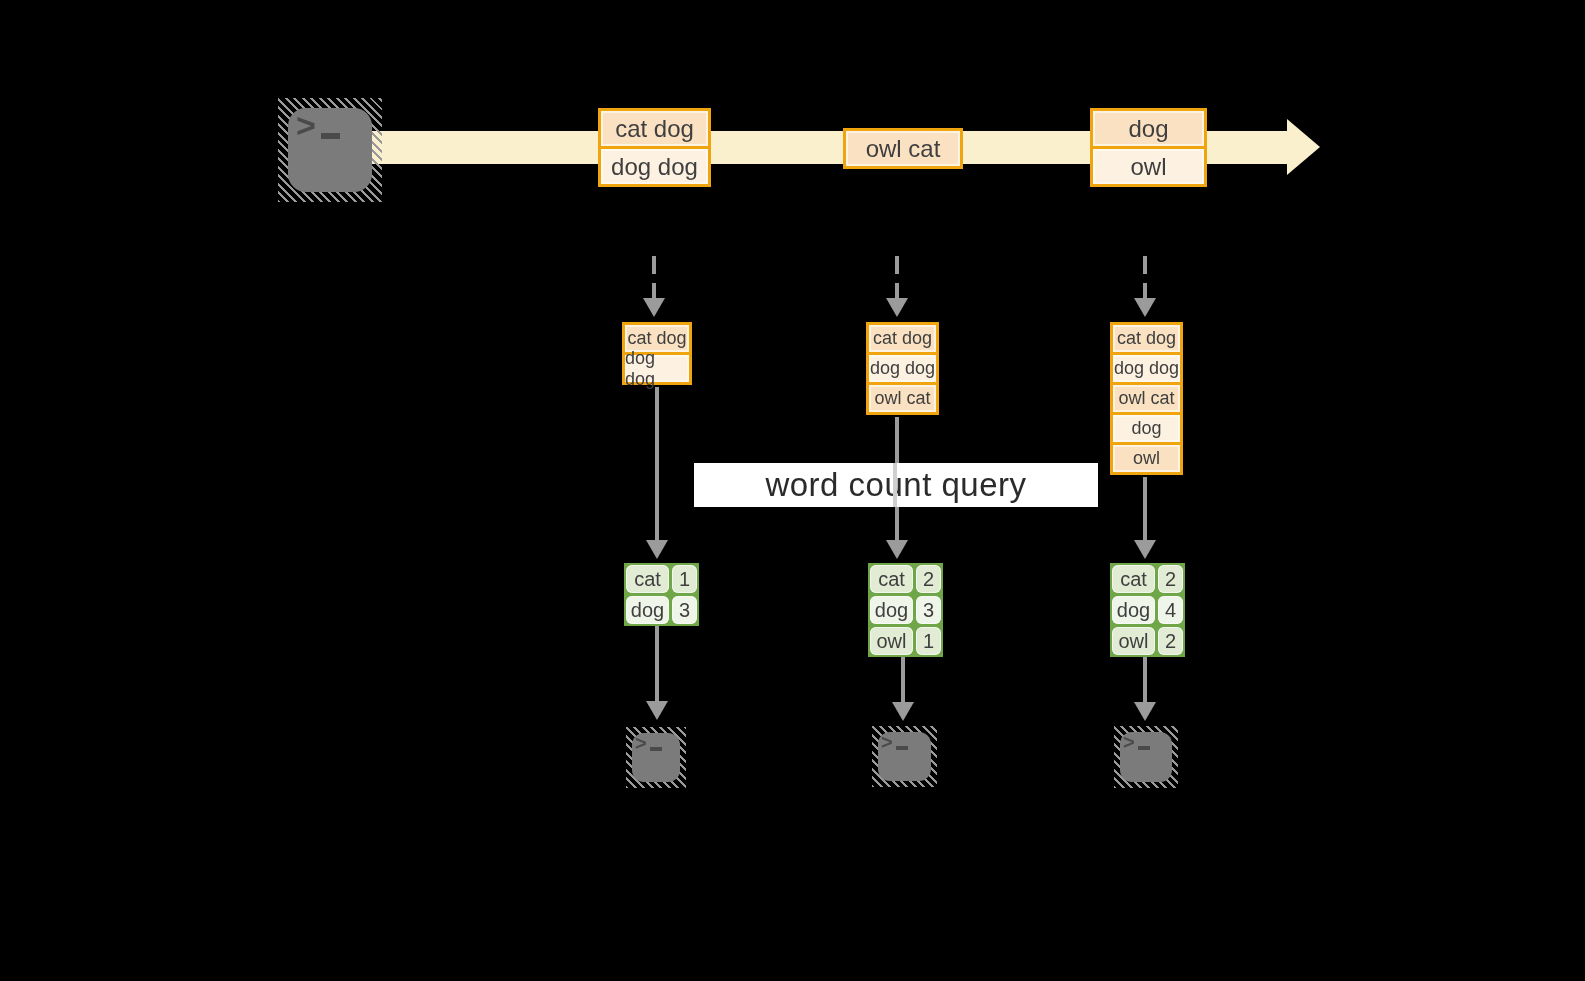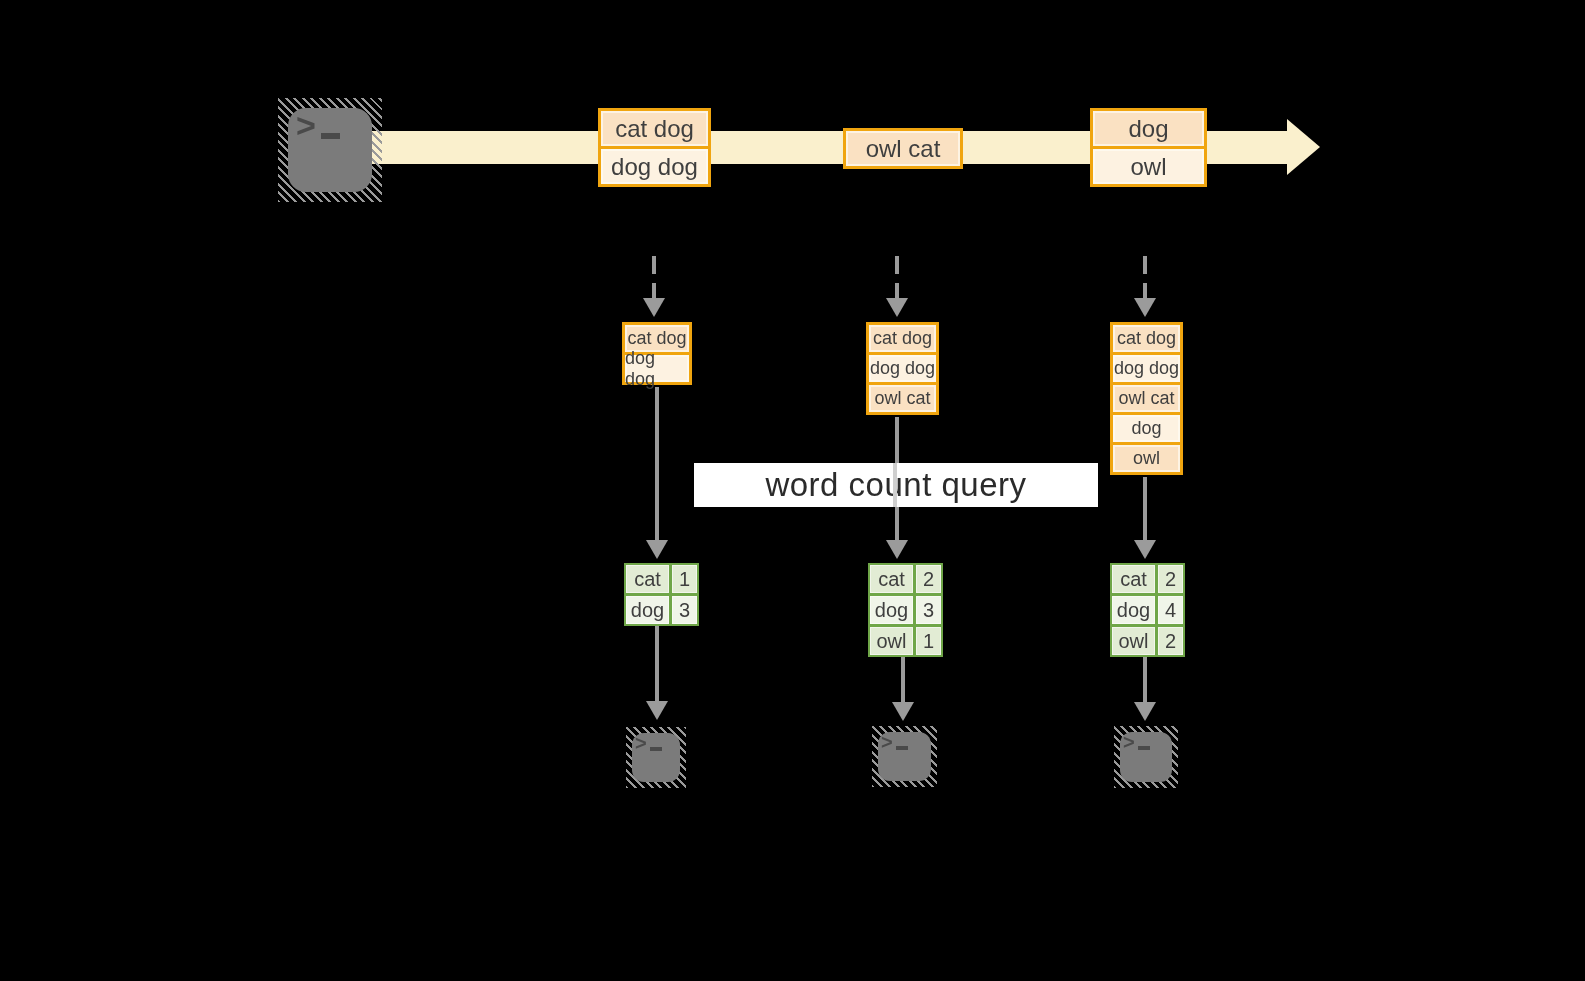--- a/index.html
+++ b/index.html
@@ -41,21 +41,21 @@
   
   .banner{position:absolute;left:694px;top:463px;width:404px;height:44px;background:#fff;z-index:2;
     display:flex;align-items:center;justify-content:center;
     font-size:33px;font-weight:300;letter-spacing:.5px;color:#2b2b2b;}
   .banner-line{position:absolute;left:199px;top:0;bottom:0;width:4px;background:#CFCFCF;}
 
   
   .gtable{position:absolute;z-index:3;display:grid;grid-template-columns:43px 25px;
     grid-auto-rows:28px;gap:3px;padding:2px;background:#6FA648;}
   .gcell{display:flex;align-items:center;justify-content:center;font-size:20px;
-    box-shadow:inset 0 0 0 1px rgba(255,255,255,.55);}
+    box-shadow:inset 0 0 0 1px rgba(255,255,255,.55);border-radius:6px;}
   .gcell:nth-child(4n+1),.gcell:nth-child(4n+2){background:#E2ECD4;}
   .gcell:nth-child(4n+3),.gcell:nth-child(4n){background:#F0F5E9;}
 
   
   .terminal{position:absolute;z-index:3;}
   .hatch{position:absolute;left:0;top:0;right:0;bottom:0;
     background:repeating-linear-gradient(45deg,#9A9A9A 0 2px,transparent 2px 6px);}
   .tbody{position:absolute;background:#7B7B7B;}
   .term-lg .tbody{left:10px;top:10px;right:10px;bottom:10px;border-radius:18px;}
   .term-sm .tbody{left:6px;top:6px;right:6px;bottom:6px;border-radius:12px;}

